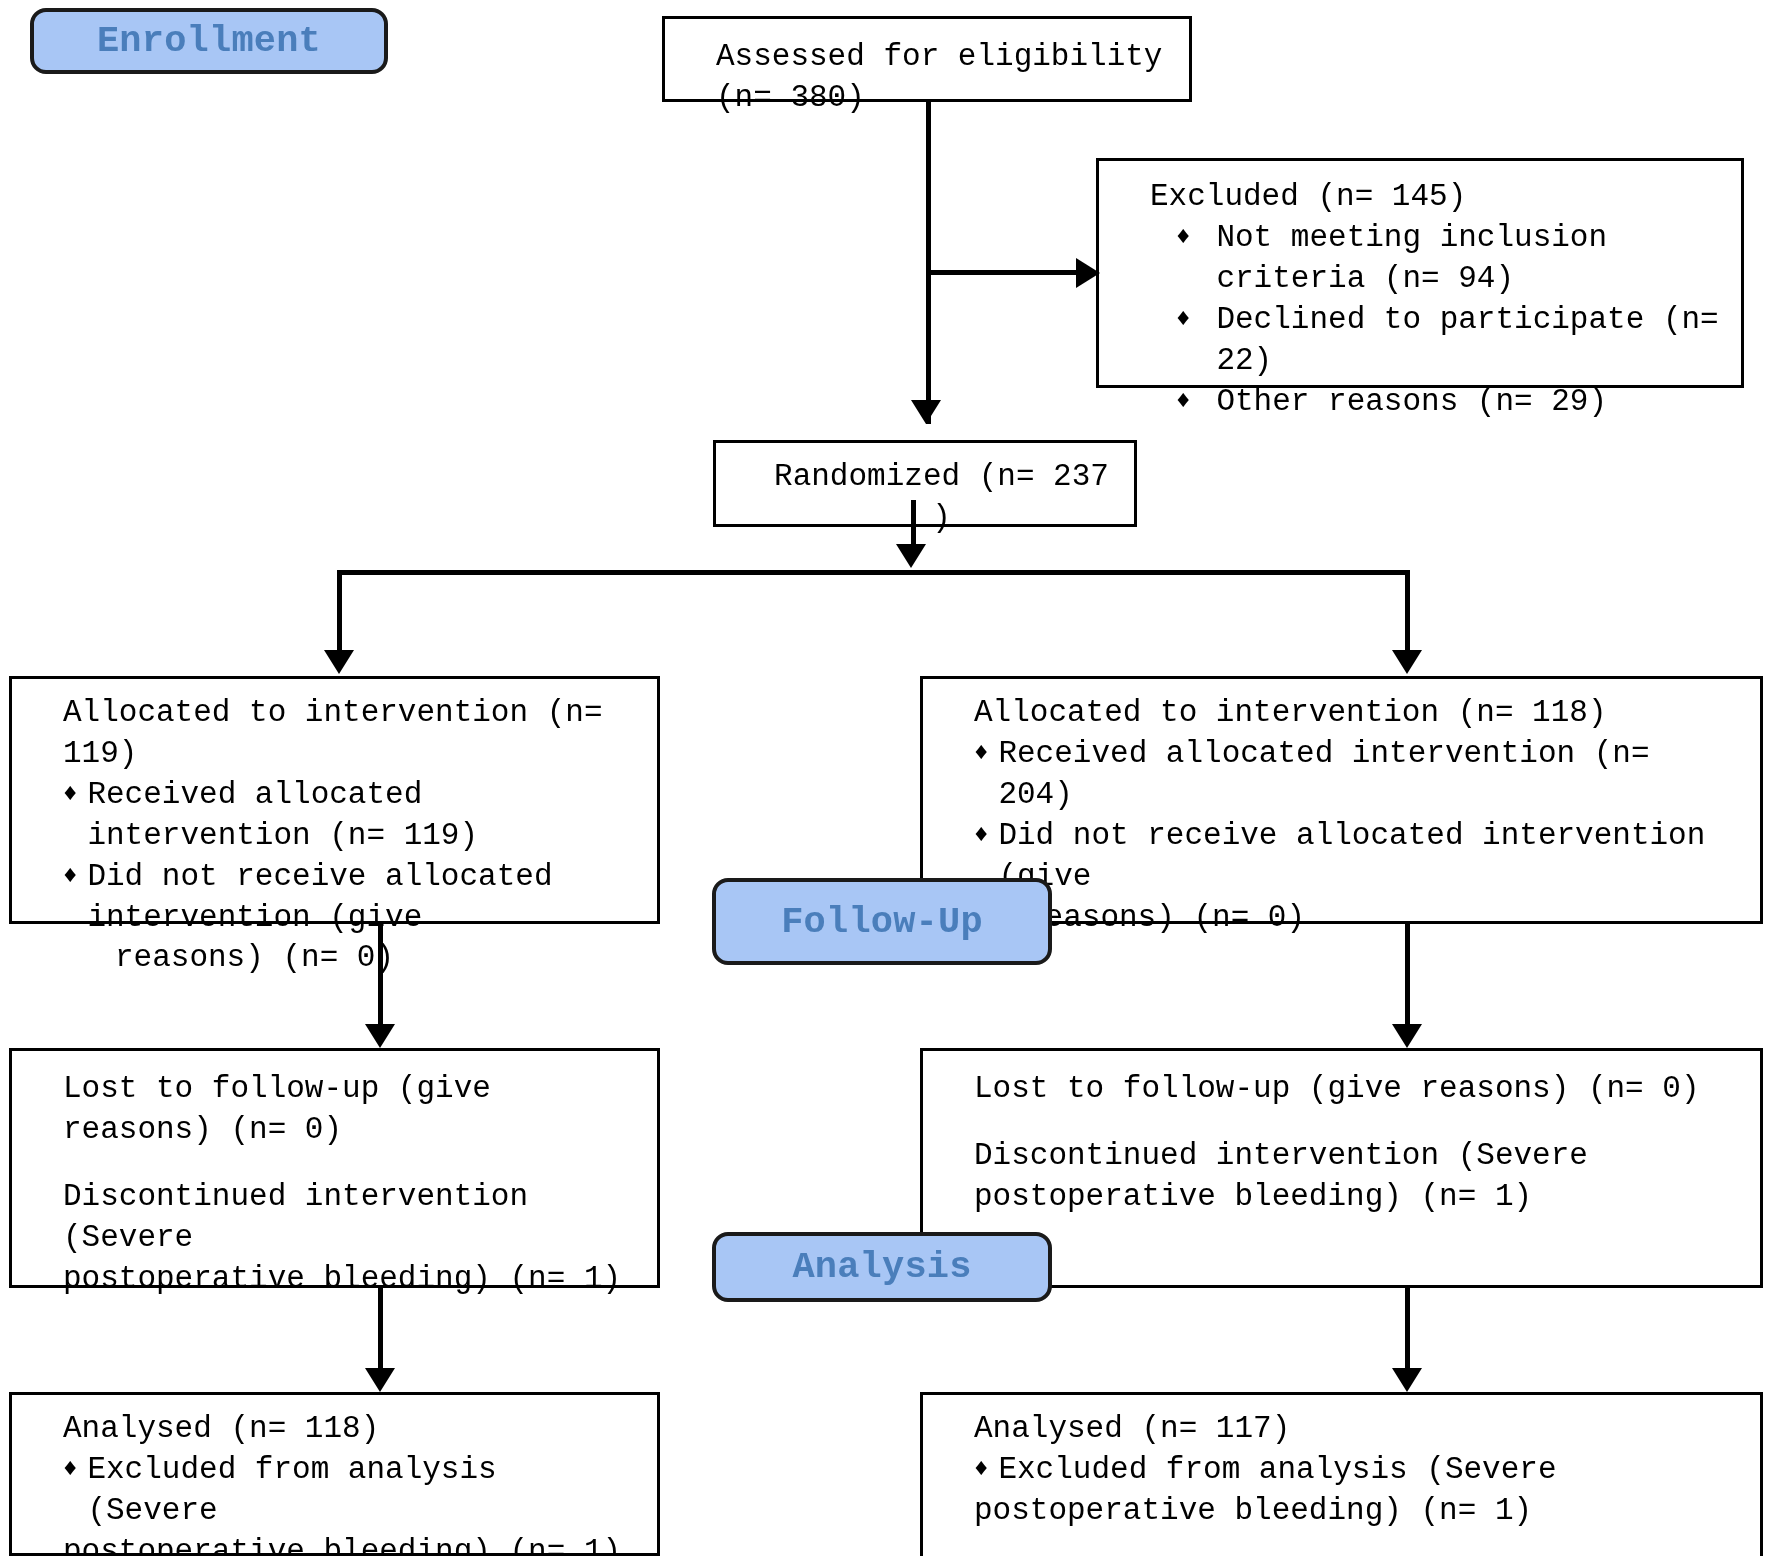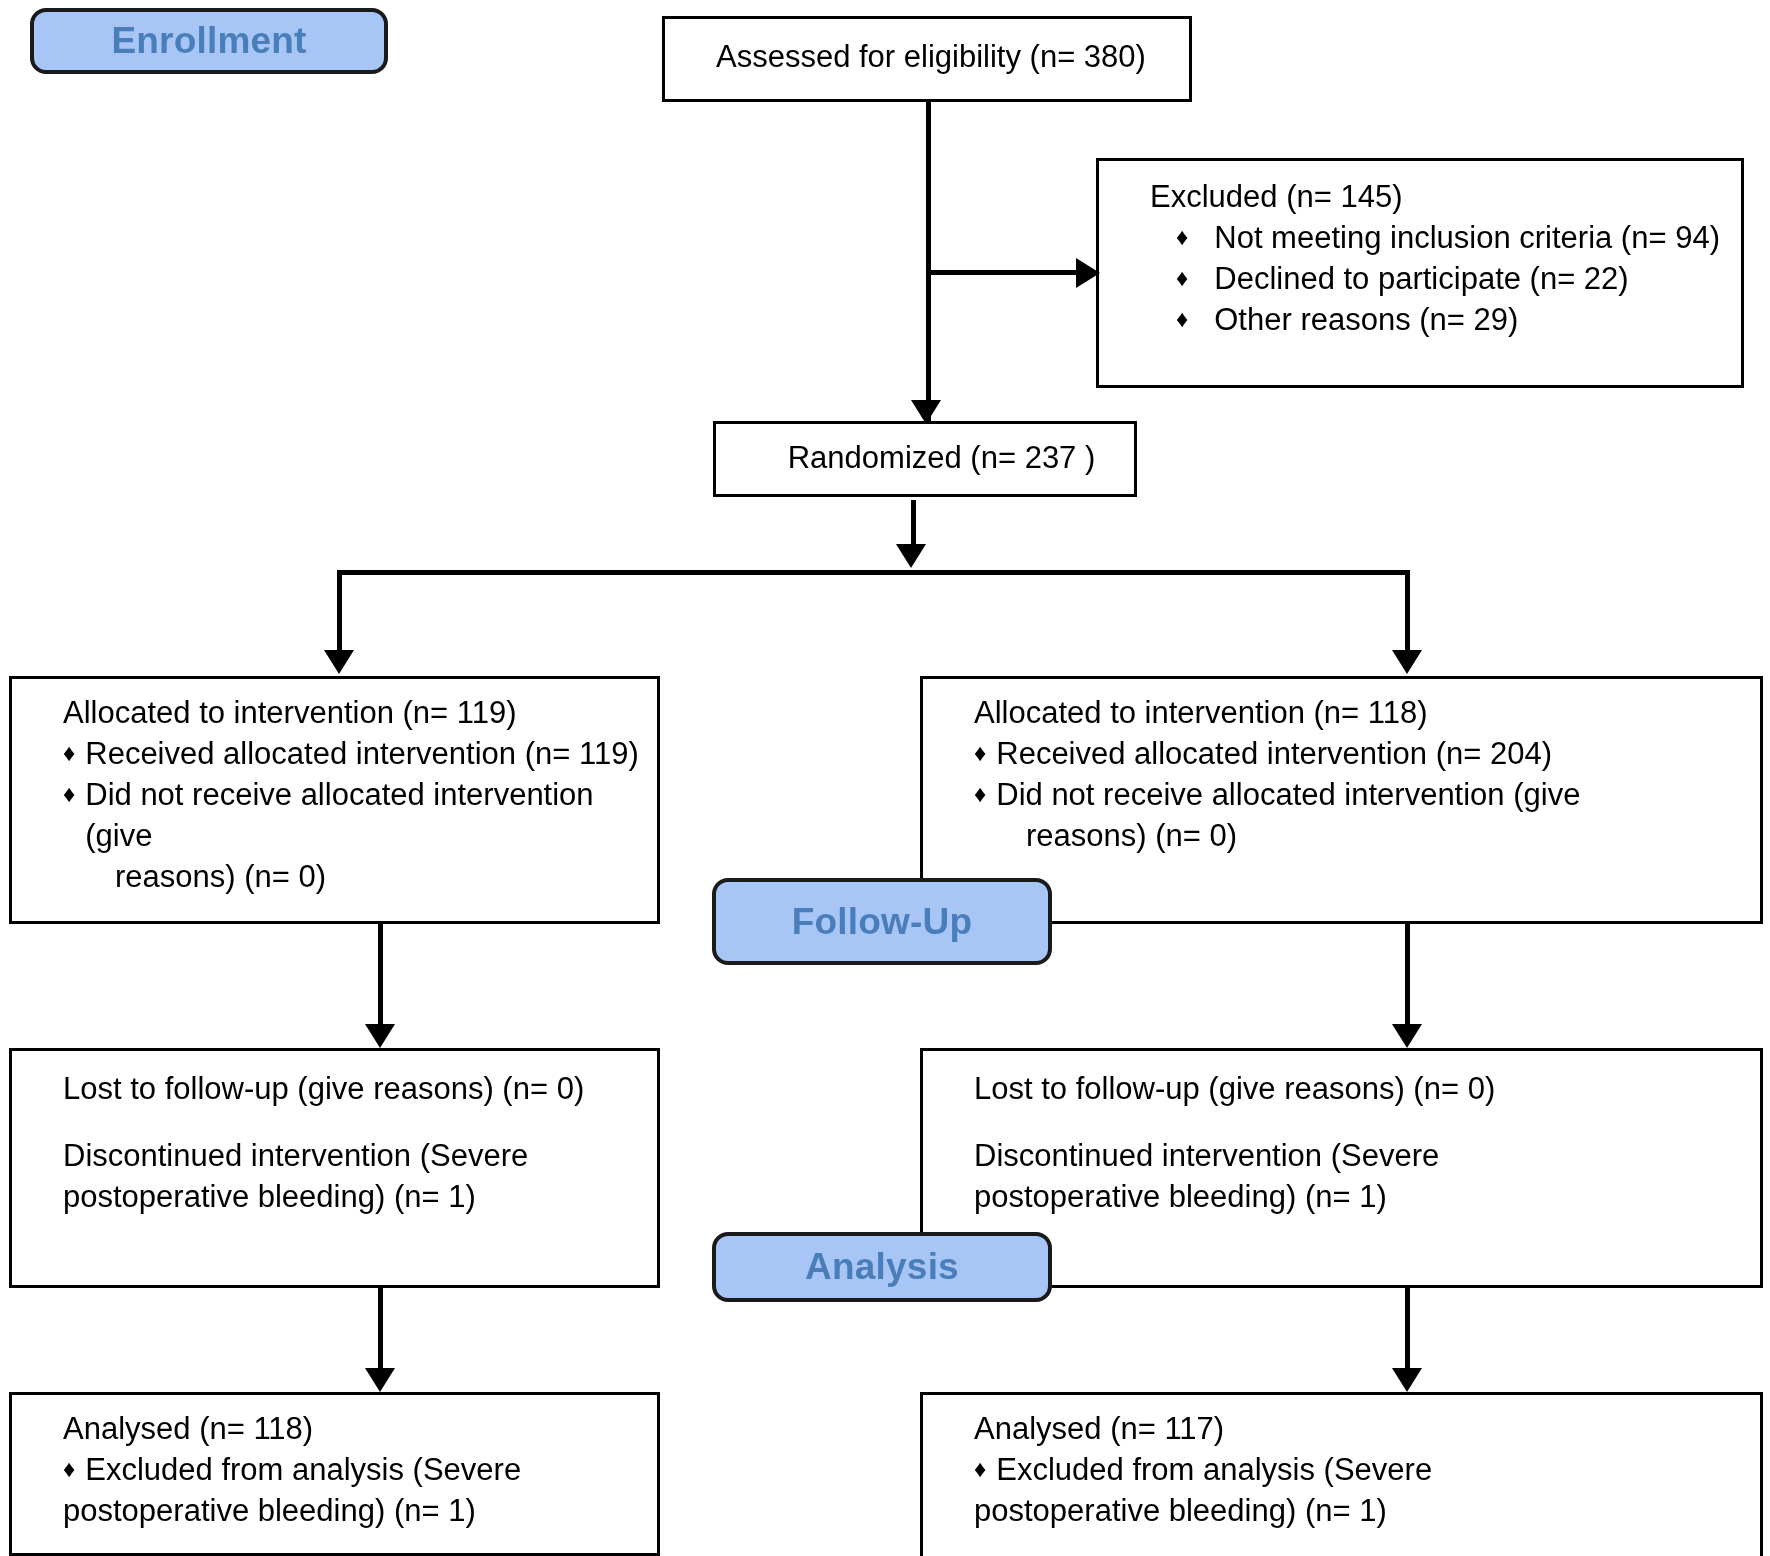--- a/index.html
+++ b/index.html
@@ -6,21 +6,21 @@
   html, body {
     margin: 0;
     padding: 0;
     background: #ffffff;
   }
   #canvas {
     position: relative;
     width: 1770px;
     height: 1556px;
     background: #ffffff;
-    font-family: Liberation Sans, sans-serif;
+    font-family: Liberation Mono, monospace;
     overflow: hidden;
   }
 
   
   .box {
     position: absolute;
     box-sizing: border-box;
     border: 3px solid #000000;
     background: #ffffff;
     color: #000000;
@@ -141,21 +141,21 @@
       </div>
       <div class="bullet-row">
         <span class="bullet-mark wide">♦</span>
         <span class="bullet-text"> Other reasons (n= 29)</span>
       </div>
     </div>
   </div>
 
   <div class="arrow-down" style="left:911px; top:400px;"></div>
 
-  <div class="box" style="left:713px; top:421px; width:424px; height:76px;">
+  <div class="box" style="left:713px; top:440px; width:424px; height:87px;">
     <div class="box-inner" style="padding-top:14px; text-align:center;">
       <div class="line">Randomized (n= 237 )</div>
     </div>
   </div>
 
   <div class="vline" style="left:911px; top:500px; height:44px;"></div>
   <div class="arrow-down" style="left:896px; top:544px;"></div>
   <div class="hline" style="left:337px; top:570px; width:1073px;"></div>
   <div class="vline" style="left:337px; top:570px; height:80px;"></div>
   <div class="arrow-down" style="left:324px; top:650px;"></div>

